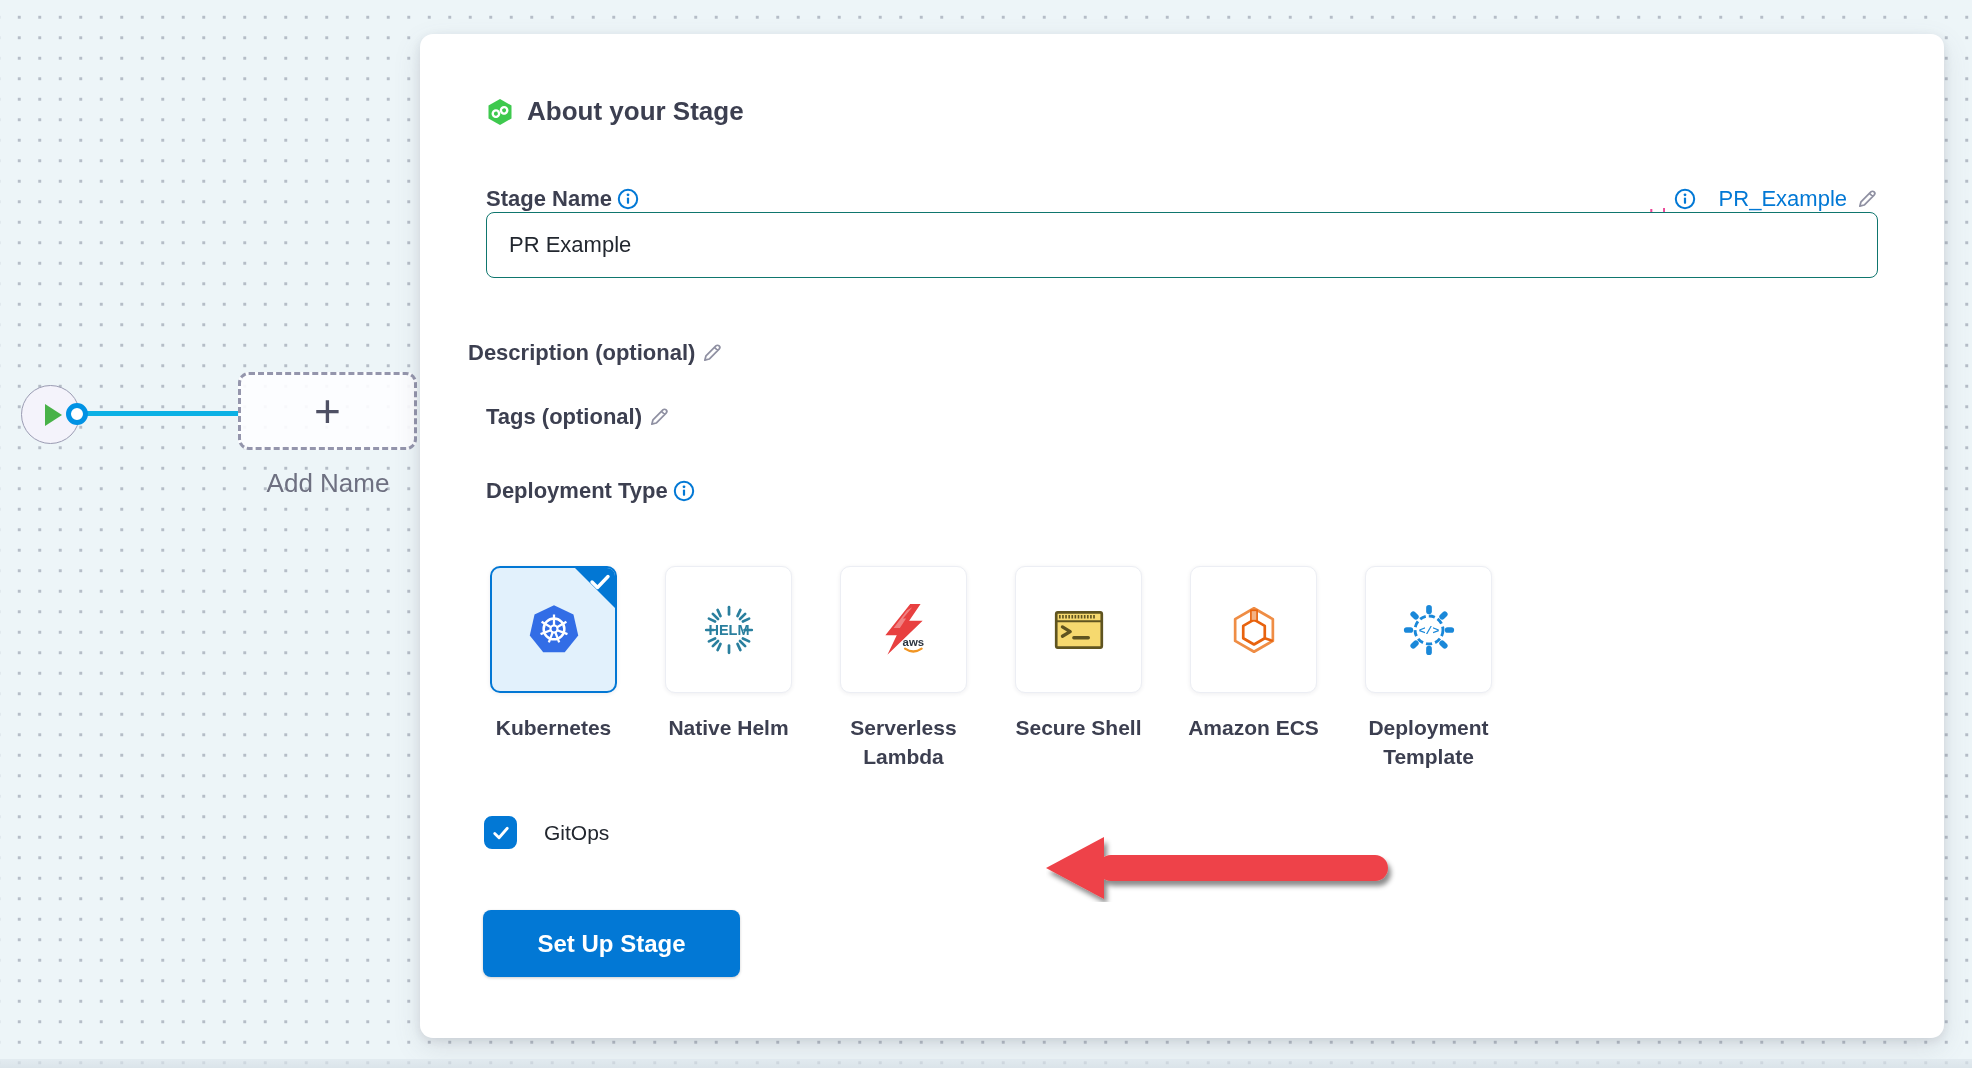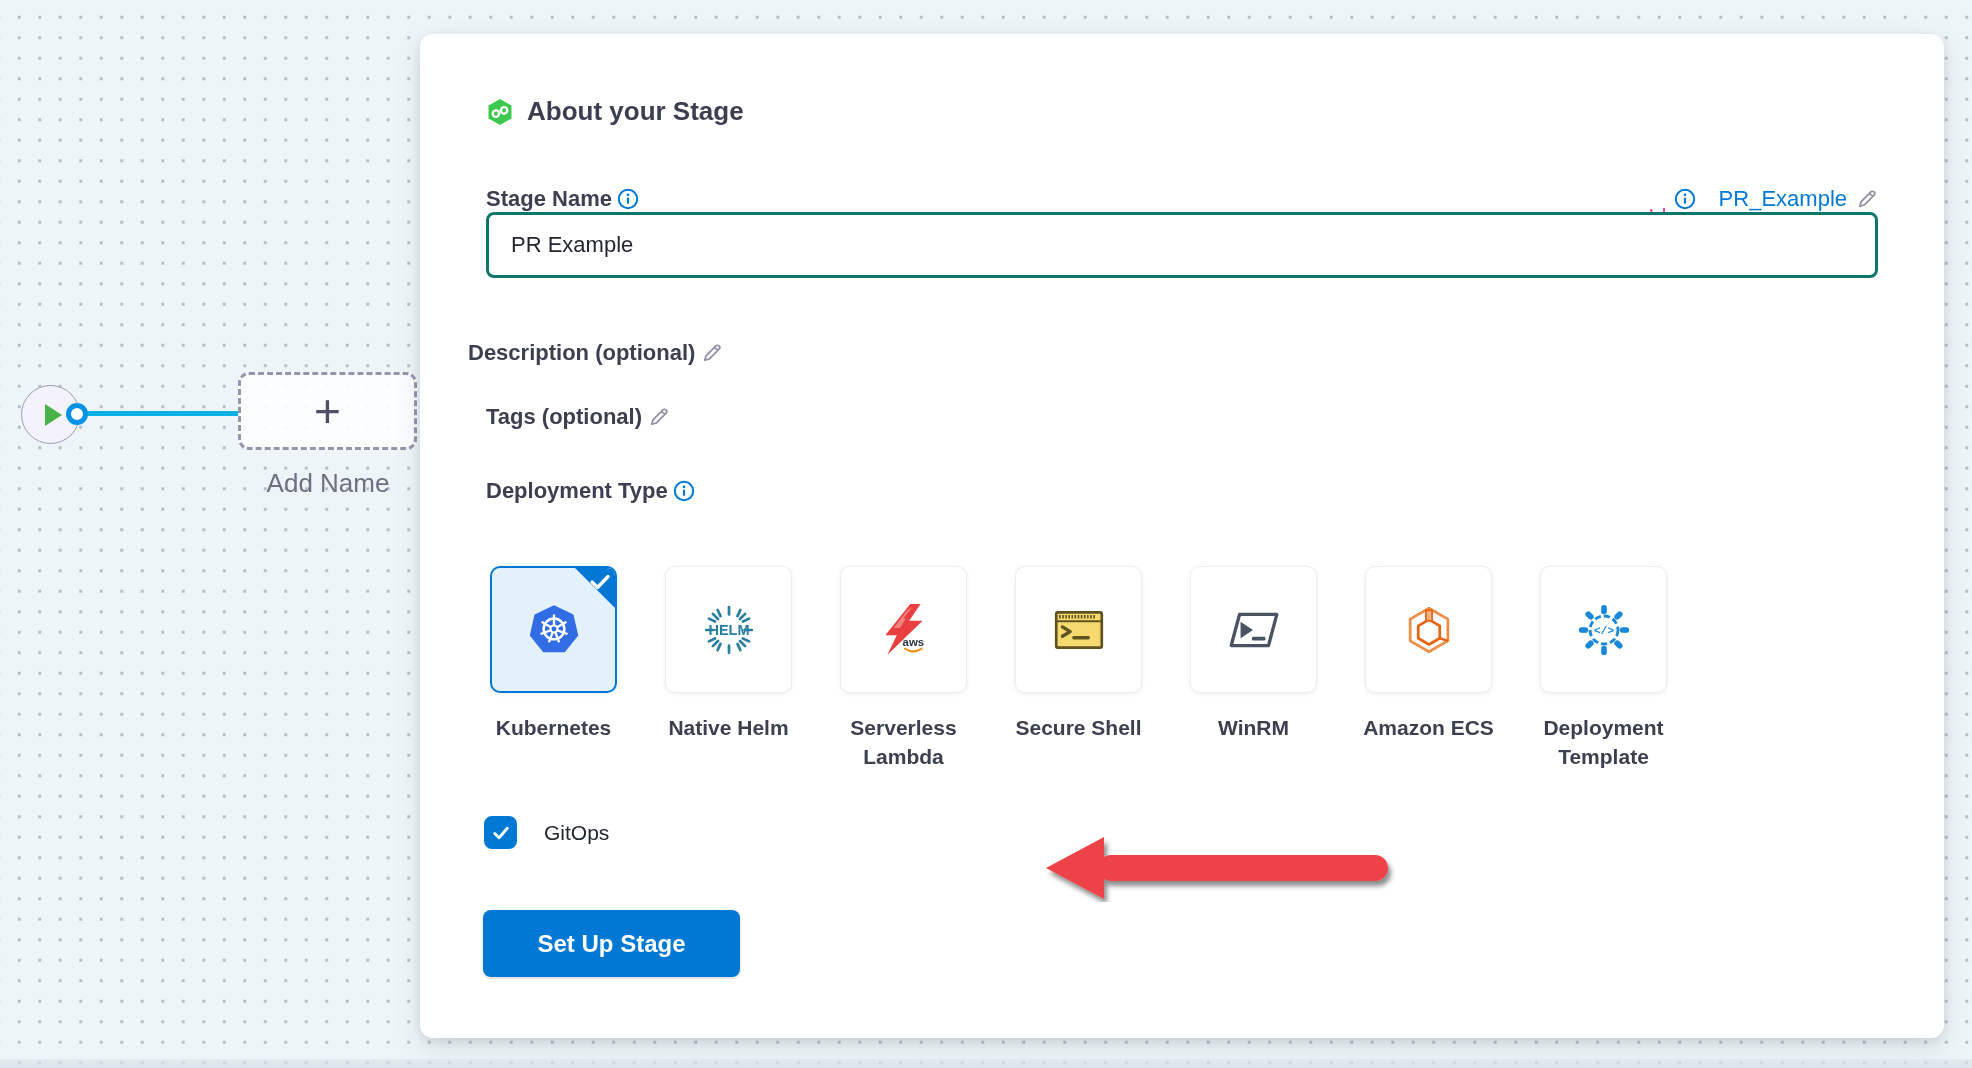--- a/index.html
+++ b/index.html
@@ -57,21 +57,21 @@
   .label{ font-size:22px; font-weight:700; color:#3c3f50; }
 
   .name-row{ position:absolute; left:66px; top:134px; width:1392px;
     display:flex; align-items:center; justify-content:space-between; }
   .id-row{ display:flex; align-items:center; gap:8px; font-size:22px; }
   .id-label{ color:#ec4899;margin-top:36px; }
   .id-value{ color:#0278d5; }
 
   .stage-input{
     position:absolute; left:66px; top:178px; width:1392px; height:66px;
-    border:3px solid #0f766e; border-radius:8px; padding:0 22px;
+    border:1px solid #0f766e; border-radius:8px; padding:0 22px;
     font-family:"Liberation Sans",sans-serif; font-size:22px; color:#22272f;
     outline:none; background:#fff;
   }
   .desc-row{ position:absolute; left:48px; top:306px; }
   .tags-row{ position:absolute; left:66px; top:370px; }
   .deploy-row{ position:absolute; left:66px; top:444px; }
 
   .cards{ position:absolute; left:70px; top:532px; display:flex; gap:48px; }
   .opt{ position:relative; width:127px; }
   .card{
@@ -272,30 +272,20 @@
             <line x1="39.5" y1="13.5" x2="39.5" y2="17"></line>
               <line x1="42.5" y1="13.5" x2="42.5" y2="17"></line>
           </g>
           <path d="M12,25 l7.5,4.5 L12,34" fill="none" stroke="#5f5420" stroke-width="3.2" stroke-linecap="round" stroke-linejoin="round"></path>
           <line x1="23" y1="35.5" x2="37" y2="35.5" stroke="#5f5420" stroke-width="3.2" stroke-linecap="round"></line>
         </svg>
       </div>
       <div class="opt-label">Secure Shell</div>
     </div>
 
-    <div class="opt">
-      <div class="card">
-        <svg width="58" height="58" viewBox="0 0 56 56">
-          <path d="M14,13 H50 L42,43 H6 Z" fill="none" stroke="#495362" stroke-width="3.2" stroke-linejoin="round"></path>
-          <polygon points="15,20 27,28 15,36" fill="#495362"></polygon>
-          <rect x="26" y="34.5" width="13" height="3.6" rx="1.2" fill="#495362"></rect>
-        </svg>
-      </div>
-      <div class="opt-label">WinRM</div>
-    </div>
 
     <div class="opt">
       <div class="card">
         <svg width="58" height="58" viewBox="0 0 56 56">
           <polygon points="28,7 46.2,17.5 46.2,38.5 28,49 9.8,38.5 9.8,17.5" fill="none" stroke="#ef8d45" stroke-width="2.6" stroke-linejoin="round"></polygon>
           <polygon points="28,18 38.4,24 38.4,36 28,42 17.6,36 17.6,24" fill="#fff" stroke="#e8630f" stroke-width="2.6" stroke-linejoin="round"></polygon>
           <rect x="25" y="9" width="6" height="10" fill="#f3b286" stroke="#e8630f" stroke-width="1.6"></rect>
           <line x1="38.4" y1="36" x2="46.2" y2="38.5" stroke="#e8630f" stroke-width="2.4"></line>
         </svg>
       </div>

